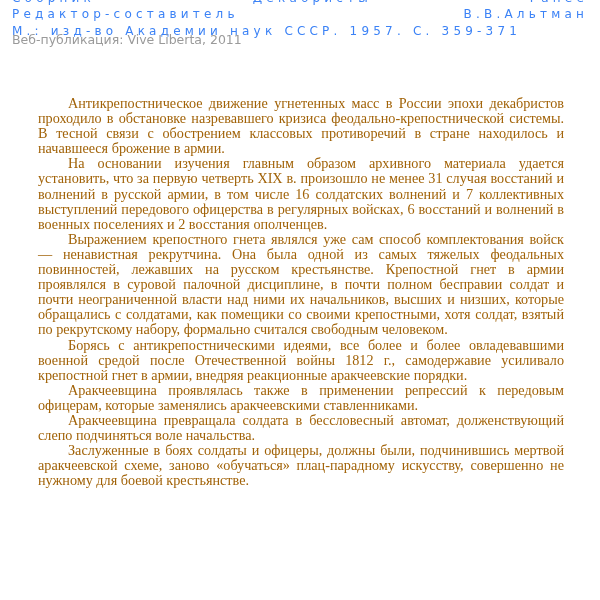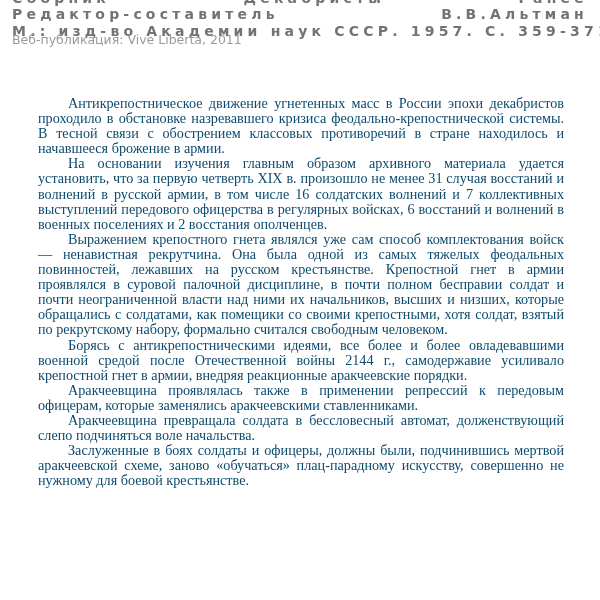--- a/index.html
+++ b/index.html
@@ -1,34 +1,34 @@
 <!DOCTYPE html>
 <html><head>
 <meta charset="utf-8">
 <style>
   html, body { margin: 0; padding: 0; background: #ffffff; }
   body { width: 600px; height: 600px; overflow: hidden; position: relative; }
   .hdr {
     position: absolute; left: 12px; right: 12px;
-    font-family: "DejaVu Sans", sans-serif; font-weight: bold;
-    font-size: 14px; letter-spacing: 4.2px; color: #737373;
+    font-family: "DejaVu Sans", sans-serif; font-weight: normal;
+    font-size: 12px; letter-spacing: 4.2px; color: #3b82f6;
     white-space: nowrap; display: flex; justify-content: space-between;
     line-height: 16px;
   }
   .hdr.l0 { top: -10px; }
   .hdr.l1 { top: 6px; }
   .hdr.l2 { top: 23px; }
   .webpub {
     position: absolute; left: 12px; top: 32px;
     font-family: "DejaVu Sans", sans-serif; font-size: 12.5px; color: #9a9a9a;
   }
   .scan {
     position: absolute; left: 38px; top: 96px; width: 526px;
     font-family: "Liberation Serif", serif; font-size: 14.2px;
-    line-height: 15.1px; color: #0c4a6e; text-align: justify;
+    line-height: 15.1px; color: #a16207; text-align: justify;
   }
   .scan p { margin: 0; text-indent: 30px; }
 </style>
 </head>
 <body>
 
 <div class="hdr l0">
   <span>Сборник</span>
   <span>Декабристы</span>
   <span>Ранее</span>
@@ -40,17 +40,17 @@
 <div class="hdr l2">
   <span>М.: изд-во Академии наук СССР. 1957. С. 359-371</span>
 </div>
 
 <div class="webpub">Веб-публикация: Vive Liberta, 2011</div>
 
 <div class="scan">
   <p>Антикрепостническое движение угнетенных масс в России эпохи декабристов проходило в обстановке назревавшего кризиса феодально-крепостнической системы. В тесной связи с обострением классовых противоречий в стране находилось и начавшееся брожение в армии.</p>
   <p>На основании изучения главным образом архивного материала удается установить, что за первую четверть XIX в. произошло не менее 31 случая восстаний и волнений в русской армии, в том числе 16 солдатских волнений и 7 коллективных выступлений передового офицерства в регулярных войсках, 6 восстаний и волнений в военных поселениях и 2 восстания ополченцев.</p>
   <p>Выражением крепостного гнета являлся уже сам способ комплектования войск — ненавистная рекрутчина. Она была одной из самых тяжелых феодальных повинностей, лежавших на русском крестьянстве. Крепостной гнет в армии проявлялся в суровой палочной дисциплине, в почти полном бесправии солдат и почти неограниченной власти над ними их начальников, высших и низших, которые обращались с солдатами, как помещики со своими крепостными, хотя солдат, взятый по рекрутскому набору, формально считался свободным человеком.</p>
-  <p>Борясь с антикрепостническими идеями, все более и более овладевавшими военной средой после Отечественной войны 2144 г., самодержавие усиливало крепостной гнет в армии, внедряя реакционные аракчеевские порядки.</p>
+  <p>Борясь с антикрепостническими идеями, все более и более овладевавшими военной средой после Отечественной войны 1812 г., самодержавие усиливало крепостной гнет в армии, внедряя реакционные аракчеевские порядки.</p>
   <p>Аракчеевщина проявлялась также в применении репрессий к передовым офицерам, которые заменялись аракчеевскими ставленниками.</p>
   <p>Аракчеевщина превращала солдата в бессловесный автомат, долженствующий слепо подчиняться воле начальства.</p>
   <p>Заслуженные в боях солдаты и офицеры, должны были, подчинившись мертвой аракчеевской схеме, заново «обучаться» плац-парадному искусству, совершенно не нужному для боевой крестьянстве.</p>
 </div>
 
 </body></html>

